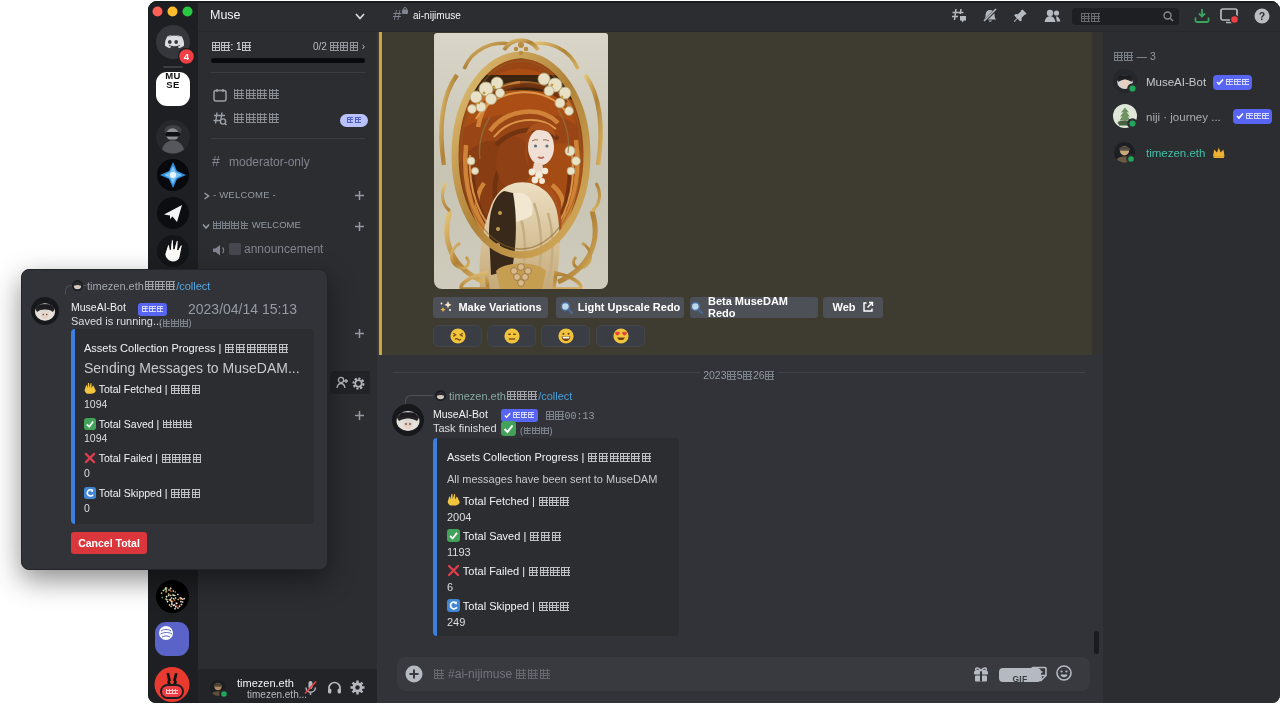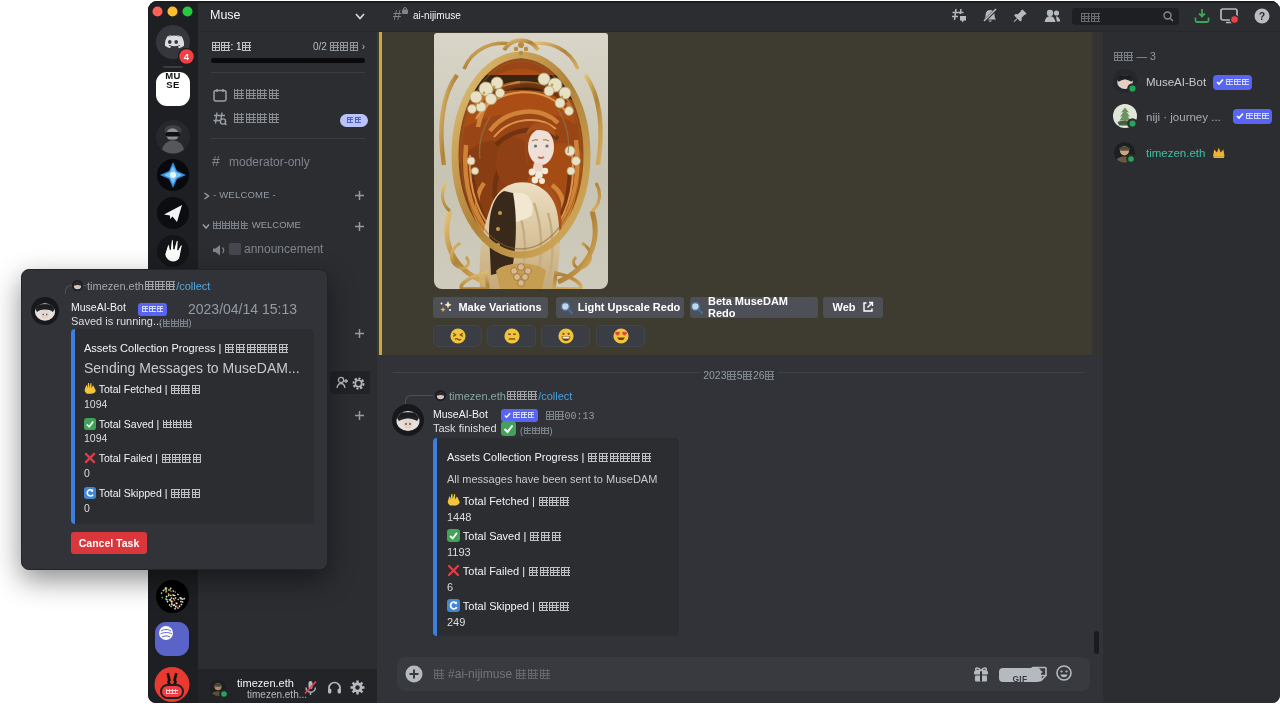--- a/index.html
+++ b/index.html
@@ -523,21 +523,21 @@
       <path d="M3.5 8 L6.5 11 L11.5 4.5" stroke="#fff" stroke-width="2" fill="none"></path>
     </svg>
 <div class="ab nowrap" style="left:372px;top:423.5px;font-size:9px;color:#949ba4;line-height:12px;">(<i></i><i></i><i></i>)</div>
 <div class="ab" style="left:285px;top:437px;width:246px;height:198px;background:#2b2d31;border-radius:4px"></div>
     <div class="ab" style="left:285px;top:437px;width:4px;height:198px;background:#3c7fe0;border-radius:4px 0 0 4px"></div>
     <div class="ab nowrap" style="left:299px;top:449px;font-size:11px;color:#f2f3f5;line-height:14px;"><b>Assets Collection Progress | <i></i><i></i><i></i><i></i><i></i><i></i></b></div>
     <div class="ab nowrap" style="left:299px;top:470.5px;font-size:11px;color:#c8cacd;line-height:14px;">All messages have been sent to MuseDAM</div>
     <div class="ab nowrap" style="left:299px;top:493px;font-size:11px;color:#f2f3f5;line-height:14px;"><svg width="13" height="13" viewBox="0 0 14 14" style="vertical-align:-2px">
         <path d="M3.5 12.5c-1.8-1.2-3-3-2.7-4.5l1.5-4.8c.2-.6 1.1-.6 1.2.1l.5 2.4.6-5.4c.1-.8 1.2-.8 1.3 0l.3 5.1 1.4-4.8c.2-.7 1.2-.6 1.2.2l-.2 5.2 1.6-2.8c.4-.6 1.3-.2 1.1.5L13.8 9c-.6 2.4-3.9 4-6.3 3.5z" fill="#f0c43c"></path>
       </svg> <b>Total Fetched | <i></i><i></i><i></i></b></div>
-    <div class="ab nowrap" style="left:299px;top:508.5px;font-size:11px;color:#dbdee1;line-height:14px;">1448</div>
+    <div class="ab nowrap" style="left:299px;top:508.5px;font-size:11px;color:#dbdee1;line-height:14px;">2004</div>
     <div class="ab nowrap" style="left:299px;top:528px;font-size:11px;color:#f2f3f5;line-height:14px;"><svg width="13" height="13" viewBox="0 0 15 15" style="vertical-align:-2px">
         <rect x="0" y="0" width="15" height="15" rx="3.5" fill="#43a25a"></rect>
         <path d="M3.5 8 L6.5 11 L11.5 4.5" stroke="#fff" stroke-width="2" fill="none"></path>
       </svg> <b>Total Saved | <i></i><i></i><i></i></b></div>
     <div class="ab nowrap" style="left:299px;top:543.5px;font-size:11px;color:#dbdee1;line-height:14px;">1193</div>
     <div class="ab nowrap" style="left:299px;top:563px;font-size:11px;color:#f2f3f5;line-height:14px;"><svg width="13" height="13" viewBox="0 0 13 13" style="vertical-align:-2px">
         <path d="M2 2 L11 11 M11 2 L2 11" stroke="#dd3d4c" stroke-width="2.4" stroke-linecap="round"></path>
       </svg> <b>Total Failed | <i></i><i></i><i></i><i></i></b></div>
     <div class="ab nowrap" style="left:299px;top:578.5px;font-size:11px;color:#dbdee1;line-height:14px;">6</div>
     <div class="ab nowrap" style="left:299px;top:598px;font-size:11px;color:#f2f3f5;line-height:14px;"><svg width="13" height="13" viewBox="0 0 13 13" style="vertical-align:-2px">
@@ -660,13 +660,13 @@
     <div class="ab nowrap" style="left:62px;top:182.39999999999998px;font-size:10.5px;color:#f2f3f5;line-height:13.5px;"><svg width="12" height="12" viewBox="0 0 13 13" style="vertical-align:-2px">
         <path d="M2 2 L11 11 M11 2 L2 11" stroke="#dd3d4c" stroke-width="2.4" stroke-linecap="round"></path>
       </svg> <b>Total Failed | <i></i><i></i><i></i><i></i></b></div>
     <div class="ab nowrap" style="left:62px;top:197.09999999999997px;font-size:10.5px;color:#dbdee1;line-height:13.5px;">0</div>
     <div class="ab nowrap" style="left:62px;top:217.09999999999997px;font-size:10.5px;color:#f2f3f5;line-height:13.5px;"><svg width="12" height="12" viewBox="0 0 13 13" style="vertical-align:-2px">
         <rect width="13" height="13" rx="3" fill="#4287d6"></rect>
         <path d="M9.5 4.2 A3.4 3.4 0 1 0 9.8 8.2" stroke="#fff" stroke-width="1.7" fill="none"></path>
         <path d="M9.9 2.6 L9.6 5.4 6.9 4.6z" fill="#fff"></path>
       </svg> <b>Total Skipped | <i></i><i></i><i></i></b></div>
     <div class="ab nowrap" style="left:62px;top:231.79999999999995px;font-size:10.5px;color:#dbdee1;line-height:13.5px;">0</div>
-<div class="ab" style="left:49px;top:262px;width:76px;height:22px;background:#da373c;border-radius:3px;text-align:center"><span style="font-size:10.5px;font-weight:bold;color:#fff;line-height:22px">Cancel Task</span></div>
+<div class="ab" style="left:49px;top:262px;width:76px;height:22px;background:#da373c;border-radius:3px;text-align:center"><span style="font-size:10.5px;font-weight:bold;color:#fff;line-height:22px">Cancel Total</span></div>
 </div>
 </body></html>

